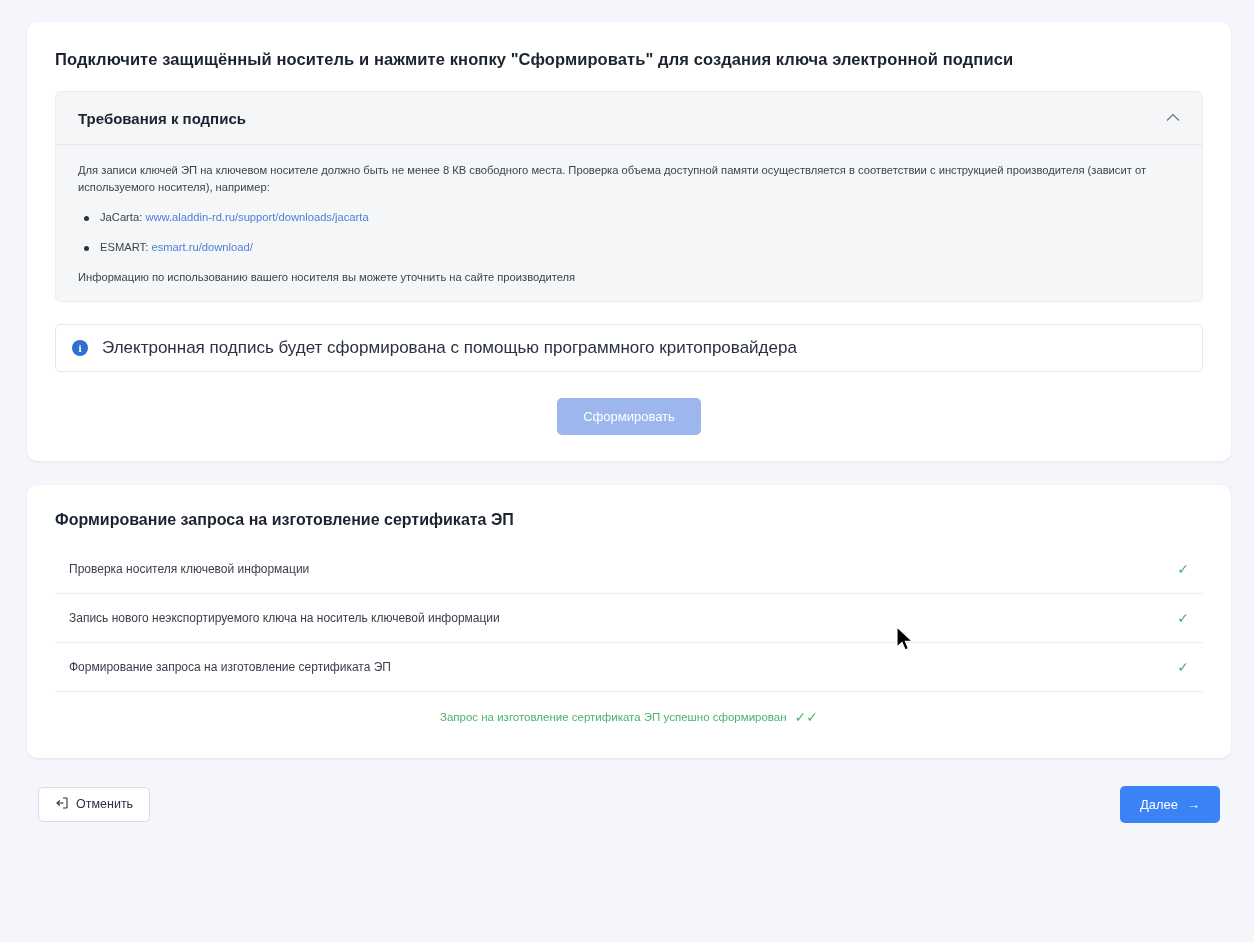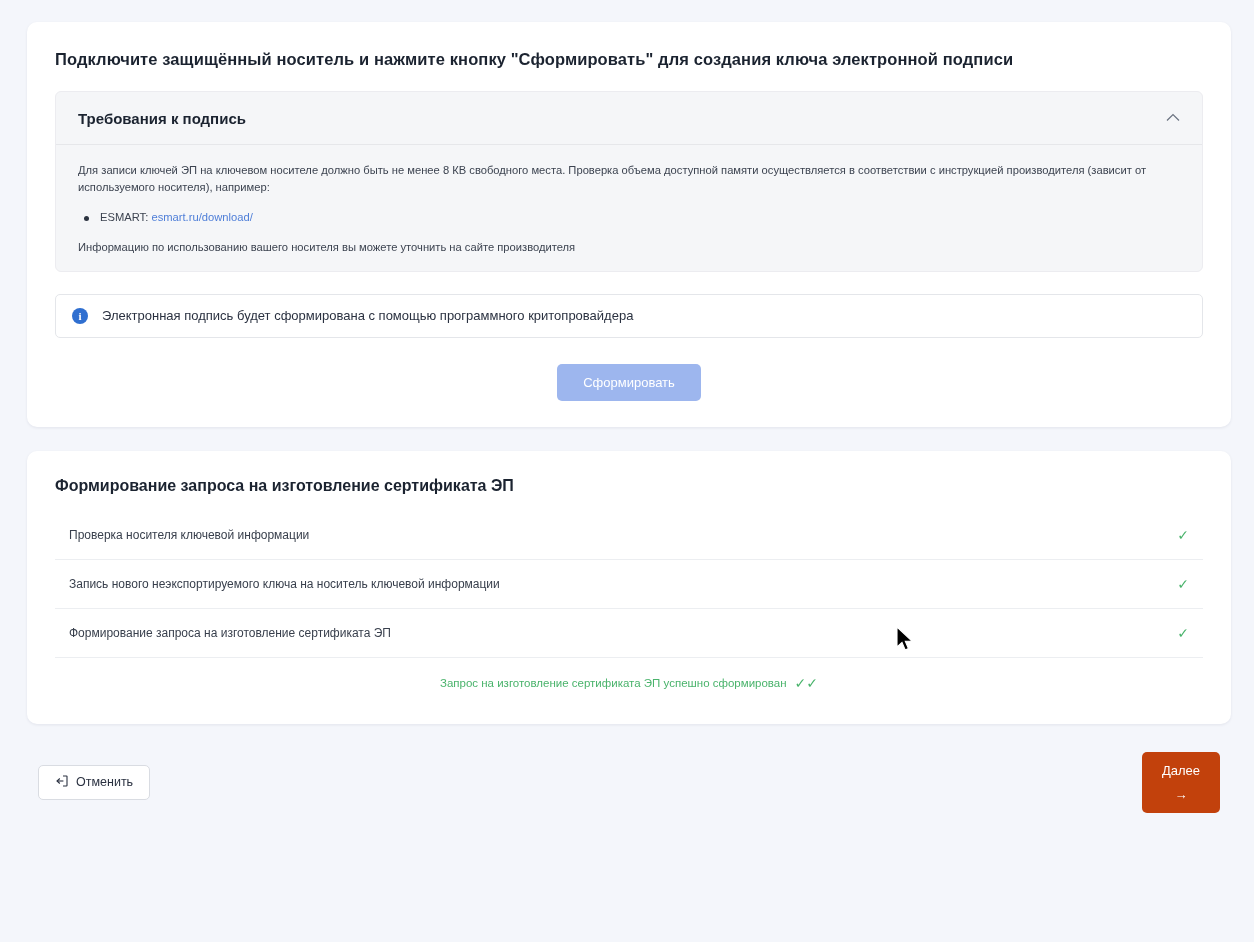--- a/index.html
+++ b/index.html
@@ -125,21 +125,21 @@
     color: #fff;
     font-size: 11px;
     font-weight: bold;
     display: flex;
     align-items: center;
     justify-content: center;
     flex: 0 0 auto;
     font-family: "Liberation Serif", serif;
   }
   .info-text {
-    font-size: 13px;
+    font-size: 17px;
     color: #2a3140;
   }
   
   .btn-row {
     display: flex;
     justify-content: center;
     margin-top: 26px;
   }
   .btn-generate {
     background: #9db6ee;
@@ -206,29 +206,28 @@
     padding: 9px 16px;
     font-size: 12.5px;
     color: #2a3140;
     cursor: pointer;
     font-family: "Liberation Sans", sans-serif;
   }
   .btn-next {
     display: inline-flex;
     align-items: center;
     gap: 9px;
-    background: #c2410c;
+    background: #3b82f6;
     border: none;
     border-radius: 5px;
     padding: 11px 20px;
     font-size: 13px;
     color: #ffffff;
     cursor: pointer;
     font-family: "Liberation Sans", sans-serif;
-    flex-direction: column;
   }
   .arrow-in {
     font-size: 12px;
     transform: scaleX(-1);
     display: inline-block;
   }
   .cursor {
     position: absolute;
     left: 893px;
     top: 626px;
@@ -250,20 +249,24 @@
         <span class="chev">
           <svg width="14" height="9" viewBox="0 0 14 9" fill="none" xmlns="http://www.w3.org/2000/svg">
             <path d="M1 7.5L7 1.5L13 7.5" stroke="#6a7280" stroke-width="1.2" fill="none"></path>
           </svg>
         </span>
       </div>
       <div class="panel-body">
         <p class="panel-text">Для записи ключей ЭП на ключевом носителе должно быть не менее 8 КВ свободного места. Проверка объема доступной памяти осуществляется в соответствии с инструкцией производителя (зависит от используемого носителя), например:</p>
         <ul class="req-list">
           <li>
+            <span>JaCarta:</span>
+            <a class="req-link" href="#">www.aladdin-rd.ru/support/downloads/jacarta</a>
+          </li>
+          <li>
             <span>ESMART:</span>
             <a class="req-link" href="#">esmart.ru/download/</a>
           </li>
         </ul>
         <p class="panel-note">Информацию по использованию вашего носителя вы можете уточнить на сайте производителя</p>
       </div>
     </div>
 
     <div class="info-bar">
       <span class="info-icon">i</span>

